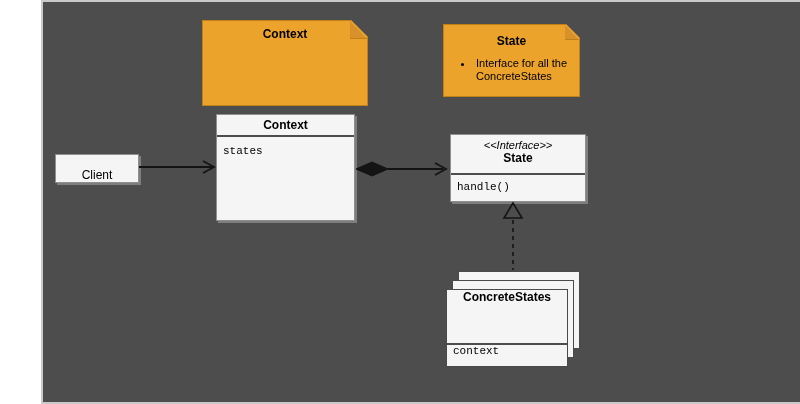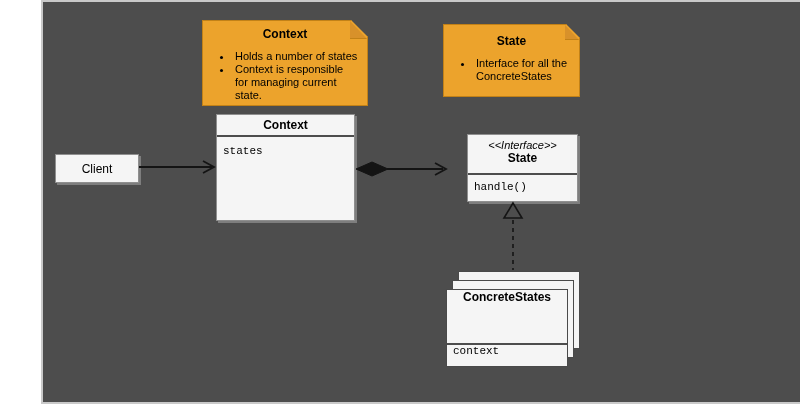--- a/index.html
+++ b/index.html
@@ -98,21 +98,21 @@
   }
   .uml-row.top-align { align-items: flex-start; padding-top: 6px; }
   .uml-grow { flex: 1 1 auto; }
 
   .client-box {
     position: absolute;
     box-sizing: border-box;
     background: var(--c-box-fill, #F5F5F5);
     border: 1px solid var(--c-box-border, #8F8F8F);
     box-shadow: 2px 2px 0 rgba(255,255,255,0.28);
-    display: flex; align-items: center; justify-content: center;
+    display: flex; align-items: flex-end; justify-content: center;
     font-size: 12px;
     color: var(--c-text, #000);
     z-index: 2;
   }
 
   
   .stack-sheet {
     position: absolute;
     box-sizing: border-box;
     background: var(--c-box-fill, #F5F5F5);
@@ -143,45 +143,41 @@
     </g>
     <g>
       <polygon class="tri" points="470,201 461,216 479,216"></polygon>
       <line class="dash" x1="470" y1="218" x2="470" y2="268"></line>
     </g>
   </svg>
 
   <div class="note" style="left:159px; top:18px; width:166px; height:86px; --fold:17px">
     <div class="fold"></div>
     <div class="note-title">Context</div>
-    <ul class="note-bullets">
-      <li>Holds a number of states</li>
-      <li>Context is responsible for managing current state.</li>
-    </ul>
   </div>
 
   <div class="note note--pt8" style="left:400px; top:22px; width:137px; height:73px; --fold:14px">
     <div class="fold"></div>
     <div class="note-title">State</div>
     <ul class="note-bullets">
       <li>Interface for all the ConcreteStates</li>
     </ul>
   </div>
 
 
   <div class="client-box" style="left:12px; top:152px; width:84px; height:29px">
     <span>Client</span>
   </div>
 
   <div class="uml-box" style="left:173px; top:112px; width:139px; height:107px">
     <div class="uml-header" style="height:20px">Context</div>
     <div class="uml-row" style="height:27px">states</div>
   </div>
 
-  <div class="uml-box" style="left:424px; top:132px; width:111px; height:68px">
+  <div class="uml-box" style="left:407px; top:132px; width:136px; height:68px">
     <div class="uml-header2" style="height:34px">
       <div class="stereotype">&lt;&lt;Interface&gt;&gt;</div>
       <div class="uml-title">State</div>
     </div>
     <div class="uml-row uml-grow top-align">handle()</div>
   </div>
 
   <div class="stack-sheet" style="left:415px; top:269px; width:122px; height:78px"></div>
   <div class="stack-sheet" style="left:409px; top:278px; width:122px; height:78px"></div>
 

